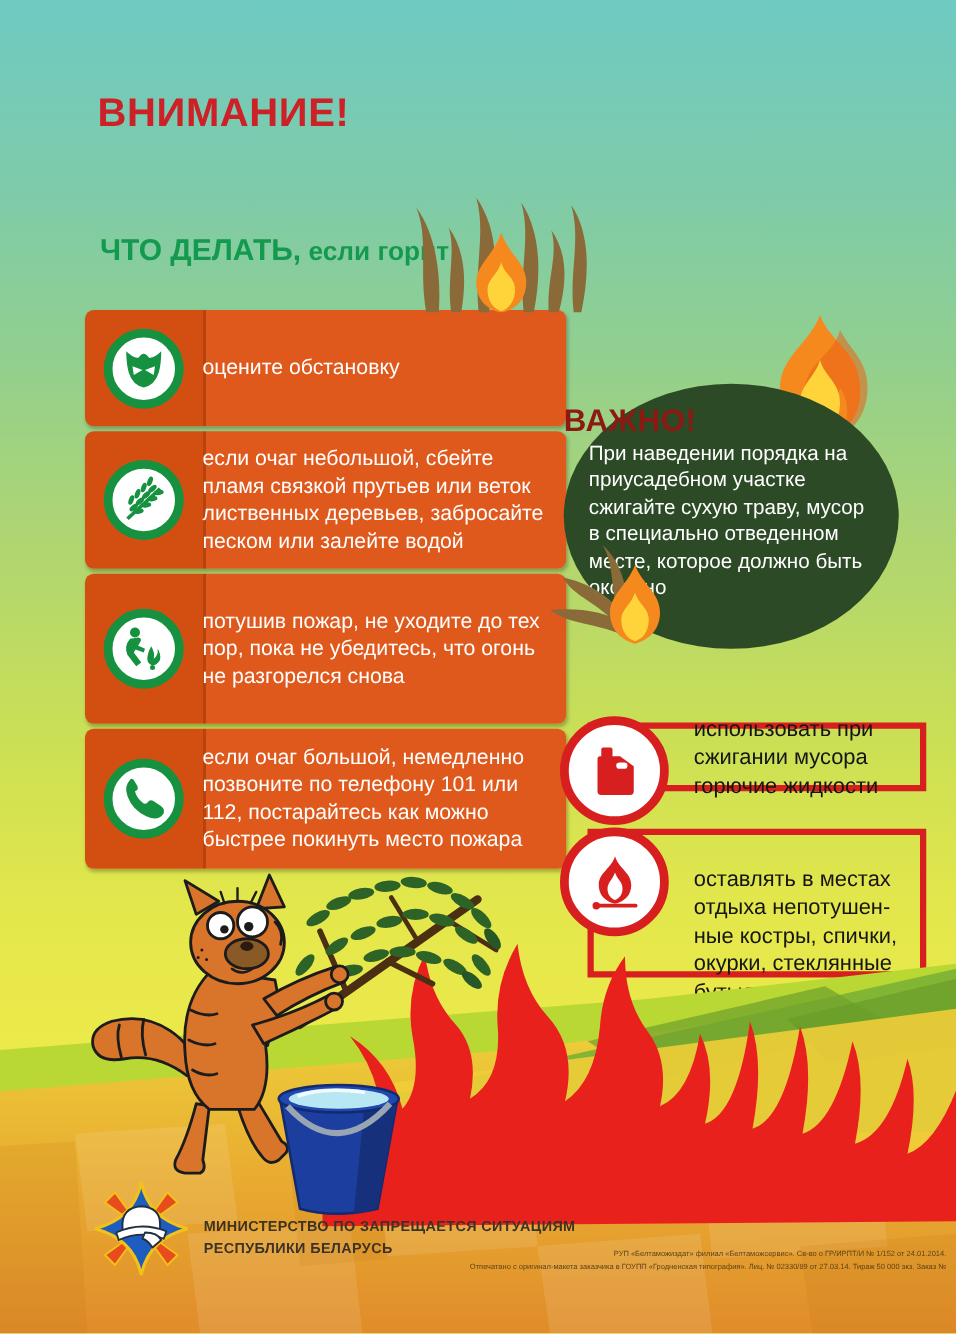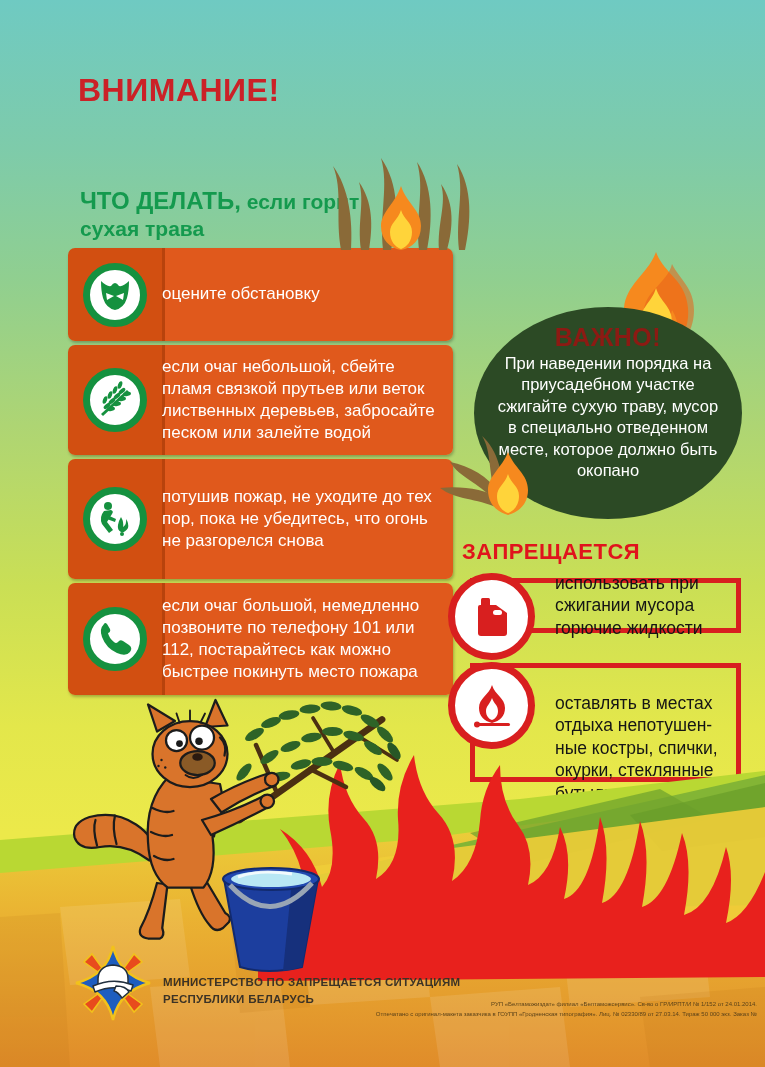--- a/index.html
+++ b/index.html
@@ -13,21 +13,21 @@
   .subtitle .big{font-size:24px;}
   .subtitle .med{font-size:21px;}
   .steps{position:absolute;left:68px;top:248px;width:385px;display:flex;flex-direction:column;gap:4px;}
   .step{border-radius:7px;display:flex;align-items:center;
     background:linear-gradient(90deg,#d24f11 0,#d24f11 94px,#b8430c 94px,#b8430c 97px,#e0591c 97px);
     box-shadow:1px 2px 3px rgba(0,0,0,.25);}
   .step-icon{width:94px;flex:0 0 94px;display:flex;justify-content:center;}
   .gcircle{width:64px;height:64px;border-radius:50%;background:#fff;border:7px solid #15913f;box-sizing:border-box;display:flex;align-items:center;justify-content:center;}
   .step-text{color:#fff;font-size:17px;line-height:1.3;padding-right:12px;}
   .s1{height:93px;}.s2{height:110px;}.s3{height:120px;}.s4{height:112px;}
-  .bubble{position:absolute;left:474px;top:307px;width:268px;height:212px;background:#2c4a25;border-radius:50%;text-align:center;color:#fff;z-index:2;}
+  .bubble{position:absolute;left:451px;top:307px;width:268px;height:212px;background:#2c4a25;border-radius:50%;color:#fff;z-index:2;}
   .bubble-head{margin-top:16px;font-size:25px;font-weight:bold;color:#8c1a13;letter-spacing:.5px;}
   .bubble-text{width:228px;margin:1px auto 0;font-size:16.5px;line-height:1.3;}
   .decor{position:absolute;z-index:1;}
   .ban-head{position:absolute;left:462px;top:539px;color:#e0141c;font-weight:bold;font-size:22px;letter-spacing:.5px;}
   .ban-rect{position:absolute;border:5px solid #d81f1f;box-sizing:border-box;display:flex;align-items:center;padding-left:80px;color:#151515;font-size:17.5px;line-height:1.28;font-weight:500;}
   .ban-rect.r1{left:470px;top:578px;width:271px;height:55px;}
   .ban-rect.r2{left:470px;top:663px;width:271px;height:119px;align-items:flex-start;padding-top:24px;}
   .ban-circle{position:absolute;width:87px;height:87px;border-radius:50%;background:#fff;border:7px solid #d81f1f;box-sizing:border-box;display:flex;align-items:center;justify-content:center;z-index:3;}
   .ban-circle.c1{left:448px;top:573px;}
   .ban-circle.c2{left:448px;top:662px;}
@@ -40,21 +40,20 @@
 <body>
 
 <div class="poster">
 
   <div class="title">
     <div>ВНИМАНИЕ!</div>
   </div>
 
   <div class="subtitle">
     <div><span class="big">ЧТО ДЕЛАТЬ,</span><span class="med"> если горит</span></div>
-    <div class="med">сухая трава</div>
   </div>
 
   <svg class="decor" style="left:327px;top:156px" width="148" height="94" viewBox="0 0 148 94">
     <g fill="#8a6a38">
       <path d="M14,94 C8,62 16,34 6,10 C22,32 26,64 24,94 Z"></path>
       <path d="M34,94 C30,66 38,46 32,26 C46,46 46,70 42,94 Z"></path>
       <path d="M56,94 C52,58 62,30 54,2 C72,28 72,62 64,94 Z"></path>
       <path d="M92,94 C88,60 98,34 90,6 C106,30 106,64 100,94 Z"></path>
       <path d="M112,94 C110,68 120,48 114,28 C128,48 126,72 120,94 Z"></path>
       <path d="M132,94 C128,62 138,36 130,8 C146,32 144,66 138,94 Z"></path>
@@ -142,21 +141,20 @@
   <svg class="decor" style="left:436px;top:412px;z-index:3" width="120" height="110" viewBox="0 0 120 110">
     <g fill="#8a6a38">
       <path d="M62,96 C40,86 20,88 4,76 C24,74 48,76 66,88 Z"></path>
       <path d="M58,88 C42,70 24,66 14,50 C34,54 52,64 64,82 Z"></path>
       <path d="M60,84 C52,62 56,40 46,24 C62,38 68,64 66,84 Z"></path>
     </g>
     <path d="M72,40 C78,56 92,62 92,78 C92,92 83,100 72,103 C61,100 52,92 52,78 C52,64 66,56 72,40 Z" fill="#f6891e"></path>
     <path d="M72,62 C75,72 83,74 83,84 C83,93 78,99 72,101 C66,99 61,93 61,84 C61,75 69,72 72,62 Z" fill="#ffd43a"></path>
   </svg>
 
-  <div class="ban-head">ЗАПРЕЩАЕТСЯ</div>
 
   <div class="ban-rect r1">
     <span>использовать при сжигании мусора горючие жидкости</span>
   </div>
   <div class="ban-circle c1">
     <svg width="46" height="46" viewBox="0 0 46 46">
         <g fill="#d81f1f">
           <rect x="12" y="4" width="9" height="8" rx="1.5"></rect>
           <path d="M9,13 Q9,11 11,11 L27,11 L38,19 L38,39 Q38,42 35,42 L12,42 Q9,42 9,39 Z"></path>
         </g>

